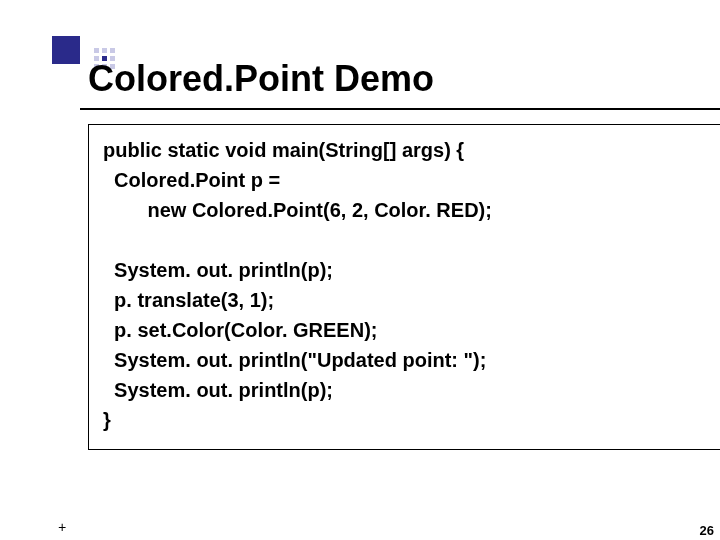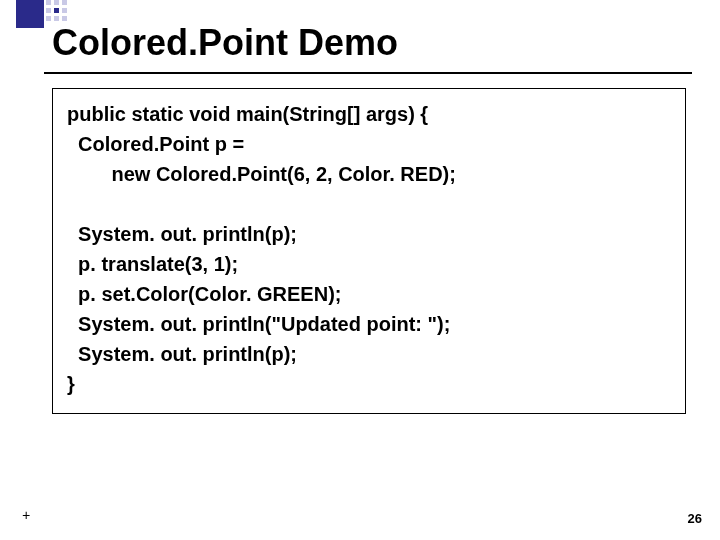--- a/index.html
+++ b/index.html
@@ -1,15 +1,15 @@
 <!DOCTYPE html>
 <html><head>
 <meta charset="utf-8">
 <style>
-  * { margin: 0; padding: 0; box-sizing: border-box; }
+  * { margin: 12px; padding: 0; box-sizing: border-box; }
   body {
     width: 720px;
     height: 540px;
     background: #ffffff;
     position: relative;
     font-family: Arial, Helvetica, sans-serif;
     overflow: hidden;
   }
   .accent-square {
     position: absolute;

